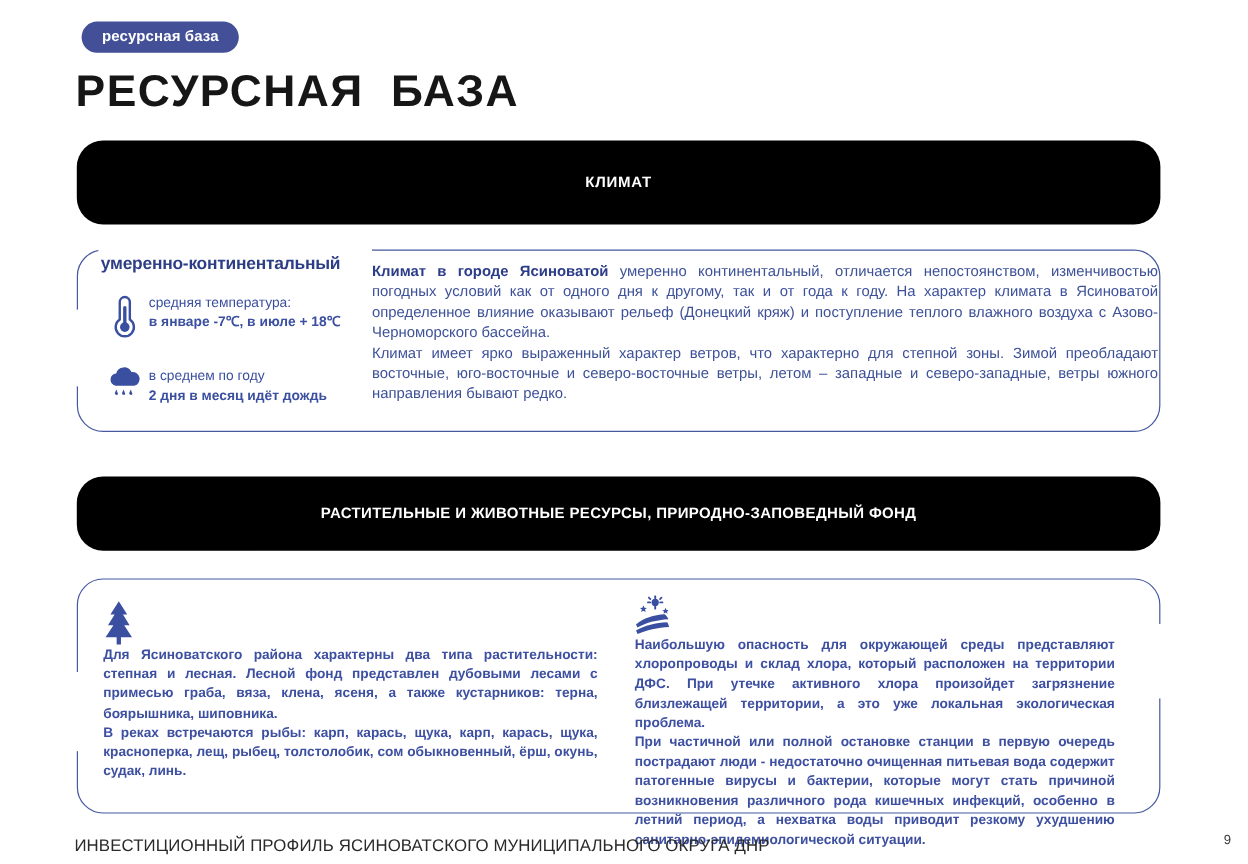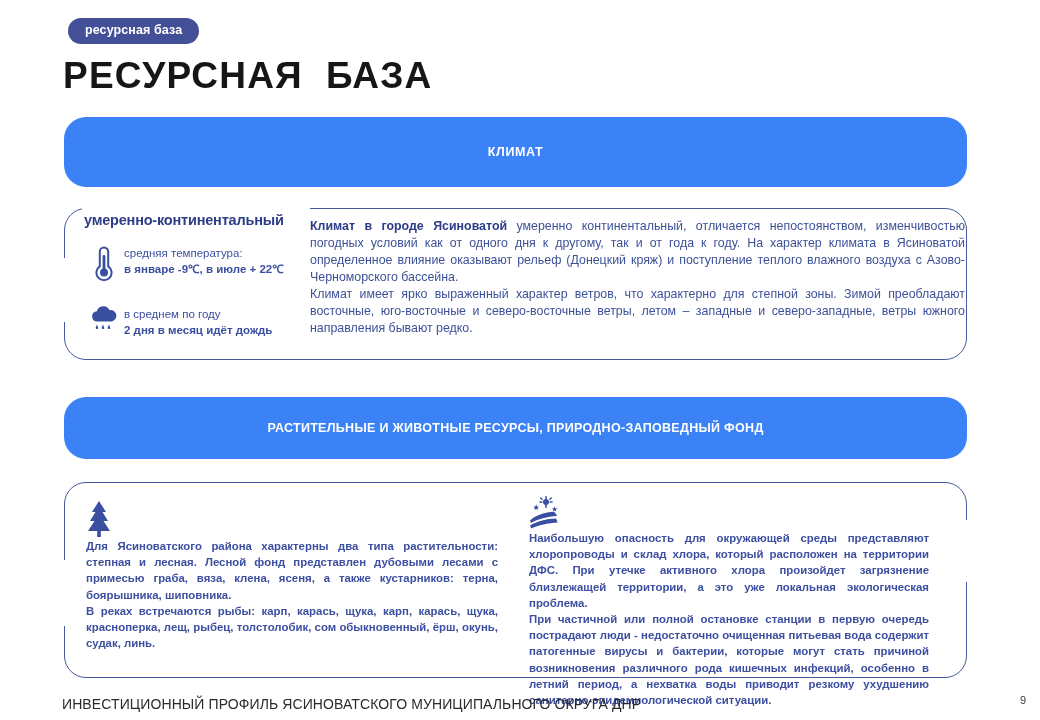--- a/index.html
+++ b/index.html
@@ -38,21 +38,21 @@
     font-size: 37px;
     font-weight: 700;
     color: #161616;
     letter-spacing: 1.2px;
     white-space: pre;
   }
 
   
   .banner {
     position: absolute;
-    background: #3b82f6;
+    background: #000000;
     border-radius: 22px;
     color: #ffffff;
     display: flex;
     align-items: center;
     justify-content: center;
     font-weight: 700;
     text-align: center;
   }
   .banner.climate {
     left: 64px;
@@ -215,21 +215,21 @@
   <div class="fact-row">
     <div class="fact-icon">
       <svg width="22" height="40" viewBox="0 0 22 40">
         <path d="M11 3.5 a4.2 4.2 0 0 1 4.2 4.2 v14.6 a7.6 7.6 0 1 1 -8.4 0 v-14.6 A4.2 4.2 0 0 1 11 3.5 z" fill="none" stroke="#3B4FA0" stroke-width="2"></path>
         <circle cx="11" cy="28.6" r="4" fill="#3B4FA0"></circle>
         <rect x="9.6" y="11" width="2.8" height="15" rx="1.4" fill="#3B4FA0"></rect>
       </svg>
     </div>
     <div class="fact-text">
       <div class="line1">средняя температура:</div>
-      <div class="line2">в январе -9℃, в июле + 22℃</div>
+      <div class="line2">в январе -7℃, в июле + 18℃</div>
     </div>
   </div>
 
   <div class="fact-row" style="margin-top:19px;">
     <div class="fact-icon">
       <svg width="30" height="28" viewBox="0 0 30 28">
         <path d="M7.4 16.5 a5.2 5.2 0 0 1 0.4 -10.3 a6.8 6.8 0 0 1 12.7 -1.2 a5.6 5.6 0 0 1 2.1 11.5 z" fill="#3B4FA0"></path>
         <path d="M8 19.5 l-1.4 3.2 a1.5 1.5 0 0 0 2.8 0.6 z" fill="#3B4FA0"></path>
         <path d="M14 19.5 l-1.4 3.2 a1.5 1.5 0 0 0 2.8 0.6 z" fill="#3B4FA0"></path>
         <path d="M20 19.5 l-1.4 3.2 a1.5 1.5 0 0 0 2.8 0.6 z" fill="#3B4FA0"></path>

